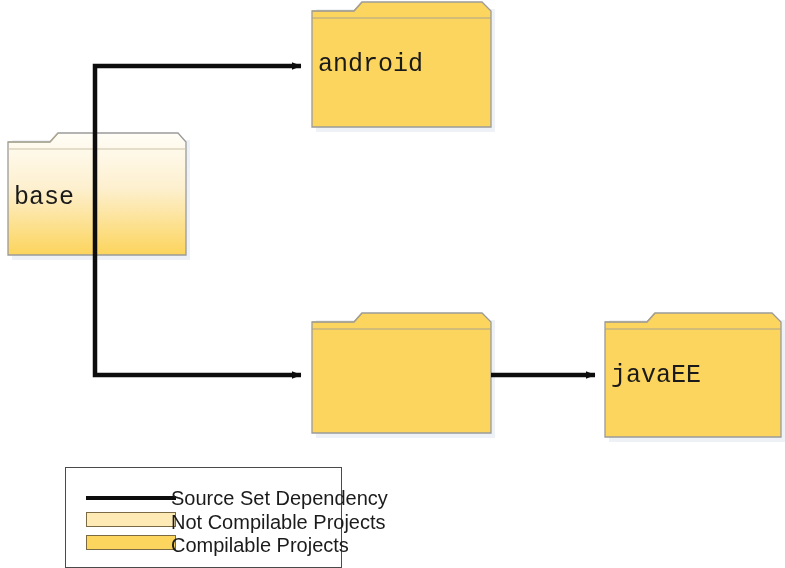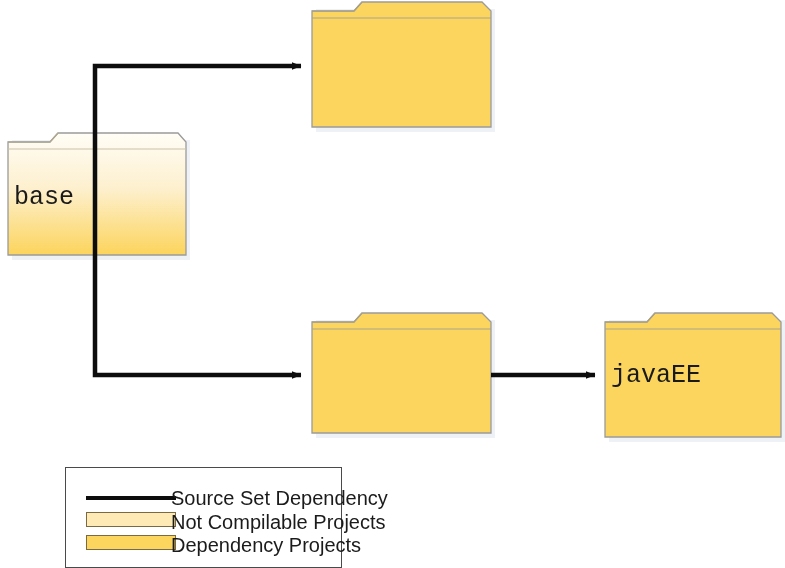--- a/index.html
+++ b/index.html
@@ -104,27 +104,28 @@
     </g>
     <g>
       <path d="M95,196 L95,375 L301,375" fill="none" stroke="#0d0d0d" stroke-width="4.5" marker-end="url(#arrowhead)" stroke-linecap="butt"></path>
     </g>
     <g>
       <path d="M491,375 L595,375" fill="none" stroke="#0d0d0d" stroke-width="4.5" marker-end="url(#arrowhead)" stroke-linecap="butt"></path>
     </g>
   </svg>
 
   <div class="node-label" style="left:14px; top:183px;">base</div>
+  <div class="node-label" style="left:318px; top:50px;">android</div>
   <div class="node-label" style="left:611px; top:361px;text-align:right;">javaEE</div>
 
   <div class="legend-box" style="left:65px; top:467px; width:277px; height:101px;">
 
     <div class="legend-line" style="left:20px; top:28px; width:90px; height:4px;"></div>
     <div class="legend-text" style="left:105px; top:19px;">Source Set Dependency</div>
 
     <div class="legend-swatch" style="left:20px; top:44px; width:90px; height:15px; background:#fdeab4;"></div>
     <div class="legend-text" style="left:105px; top:43px;">Not Compilable Projects</div>
 
     <div class="legend-swatch" style="left:20px; top:67px; width:90px; height:15px; background:#fcd55e;"></div>
-    <div class="legend-text" style="left:105px; top:66px;">Dependency Projects</div>
+    <div class="legend-text" style="left:105px; top:66px;">Compilable Projects</div>
   </div>
 
 </div>
 
 </body></html>

